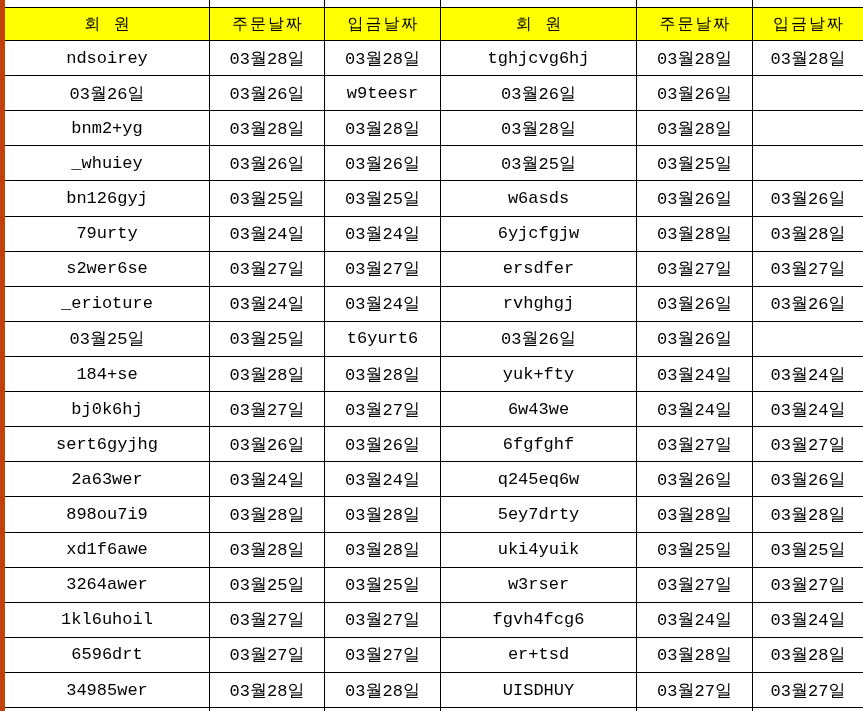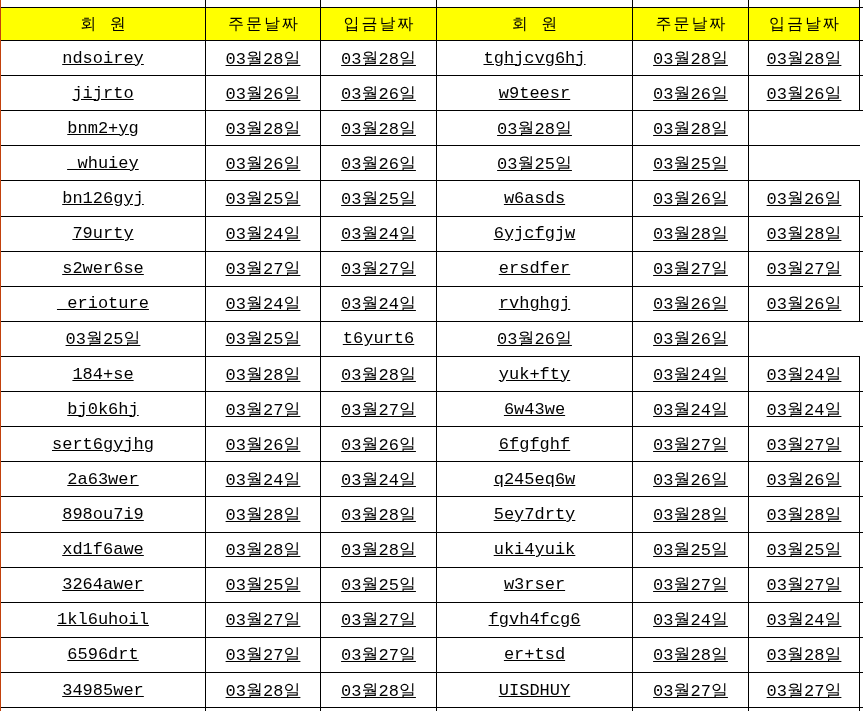--- a/index.html
+++ b/index.html
@@ -10,21 +10,21 @@
     overflow: hidden;
     background: #ffffff;
     font-family: "Liberation Mono", "DejaVu Sans Mono", monospace;
     color: #000000;
   }
   .sheet {
     width: 863px;
     height: 711px;
     display: flex;
     flex-direction: column;
-    border-left: 1px solid #c2410c;
+    border-left: 5px solid #c2410c;
   }
   .row {
     display: grid;
     grid-template-columns: 205px 115px 116px 196px 116px 111px 1fr;
   }
   .cell {
     border-right: 1px solid #000000;
     border-bottom: 1px solid #000000;
     background: #ffffff;
     display: flex;
@@ -36,21 +36,21 @@
   .cell.sliver { border-right: none; }
   .row.cut-top { height: 8px; flex: none; }
   .row.cut-top .cell { border-bottom: none; }
   .row.header-row { height: 33px; flex: none; }
   .row.header-row .cell.head {
     font-size: 16px;
     letter-spacing: 2px;
     text-indent: 2px;
   }
   .row.cut-top .cell, .row.cut-bottom .cell { border-bottom: none; }
-  .row.data-row { flex: 1 1 auto; text-decoration: underline; }
+  .row.data-row { flex: 1 1 auto; }
   .row.data-row .cell { font-size: 17px; }
   .row.cut-bottom { height: 3px; flex: none; }
   
   .row.cut-top .cell { border-bottom: 1px solid #000000; }
 </style>
 </head>
 <body>
 
 <div class="screen">
   <div class="sheet">
@@ -77,21 +77,20 @@
 
     <div style="display:contents"><div class="row data-row">
     <div class="cell">ndsoirey</div>
     <div class="cell">03월28일</div>
     <div class="cell">03월28일</div>
     <div class="cell">tghjcvg6hj</div>
     <div class="cell">03월28일</div>
     <div class="cell">03월28일</div>
     <div class="cell sliver"></div>
   </div><div class="row data-row">
-    <div class="cell">jijrto</div>
     <div class="cell">03월26일</div>
     <div class="cell">03월26일</div>
     <div class="cell">w9teesr</div>
     <div class="cell">03월26일</div>
     <div class="cell">03월26일</div>
     <div class="cell sliver"></div>
   </div><div class="row data-row">
     <div class="cell">bnm2+yg</div>
     <div class="cell">03월28일</div>
     <div class="cell">03월28일</div>

